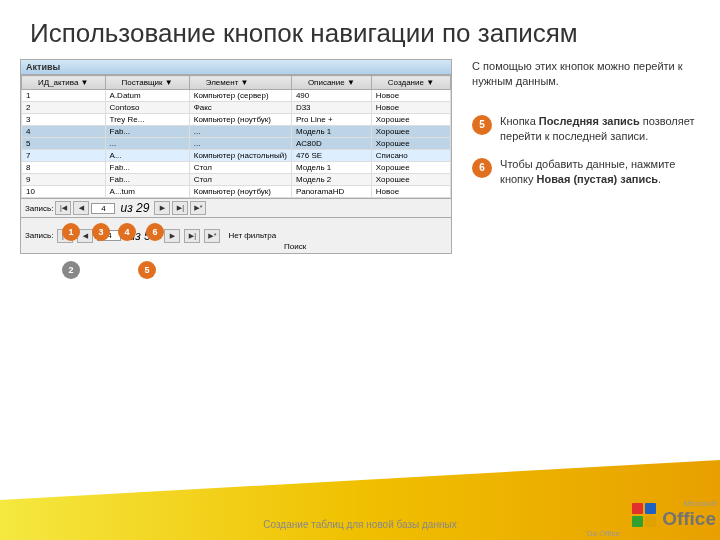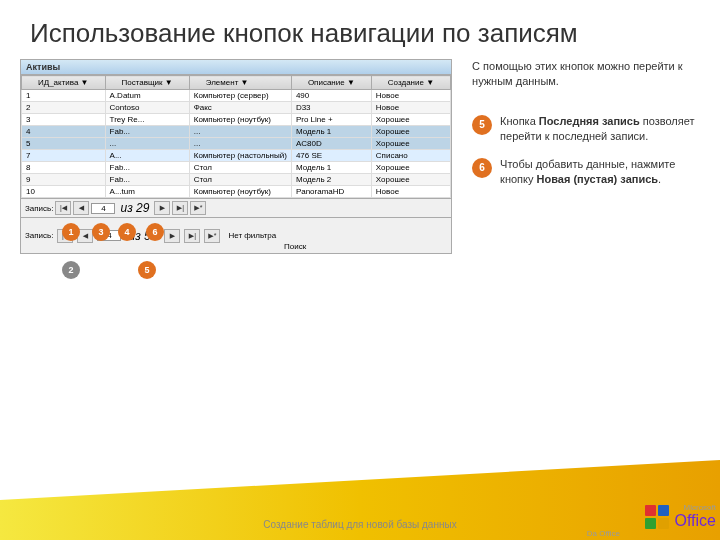--- a/index.html
+++ b/index.html
@@ -248,23 +248,23 @@
     .sq {
       border-radius: 1px;
     }
 
     .sq-red { background: #e03030; }
     .sq-blue { background: #2060c0; }
     .sq-green { background: #30a030; }
     .sq-yellow { background: #e0a000; }
 
     .office-text {
-      font-size: 16px;
-      font-weight: normal;
-      color: #6d28d9;
+      font-size: 19px;
+      font-weight: bold;
+      color: #737373;
     }
   </style>
 </head>
 <body>
 
 <div class="page-title">Использование кнопок навигации по записям</div>
 
 <div class="main-content">
 
   <div class="left-panel">

